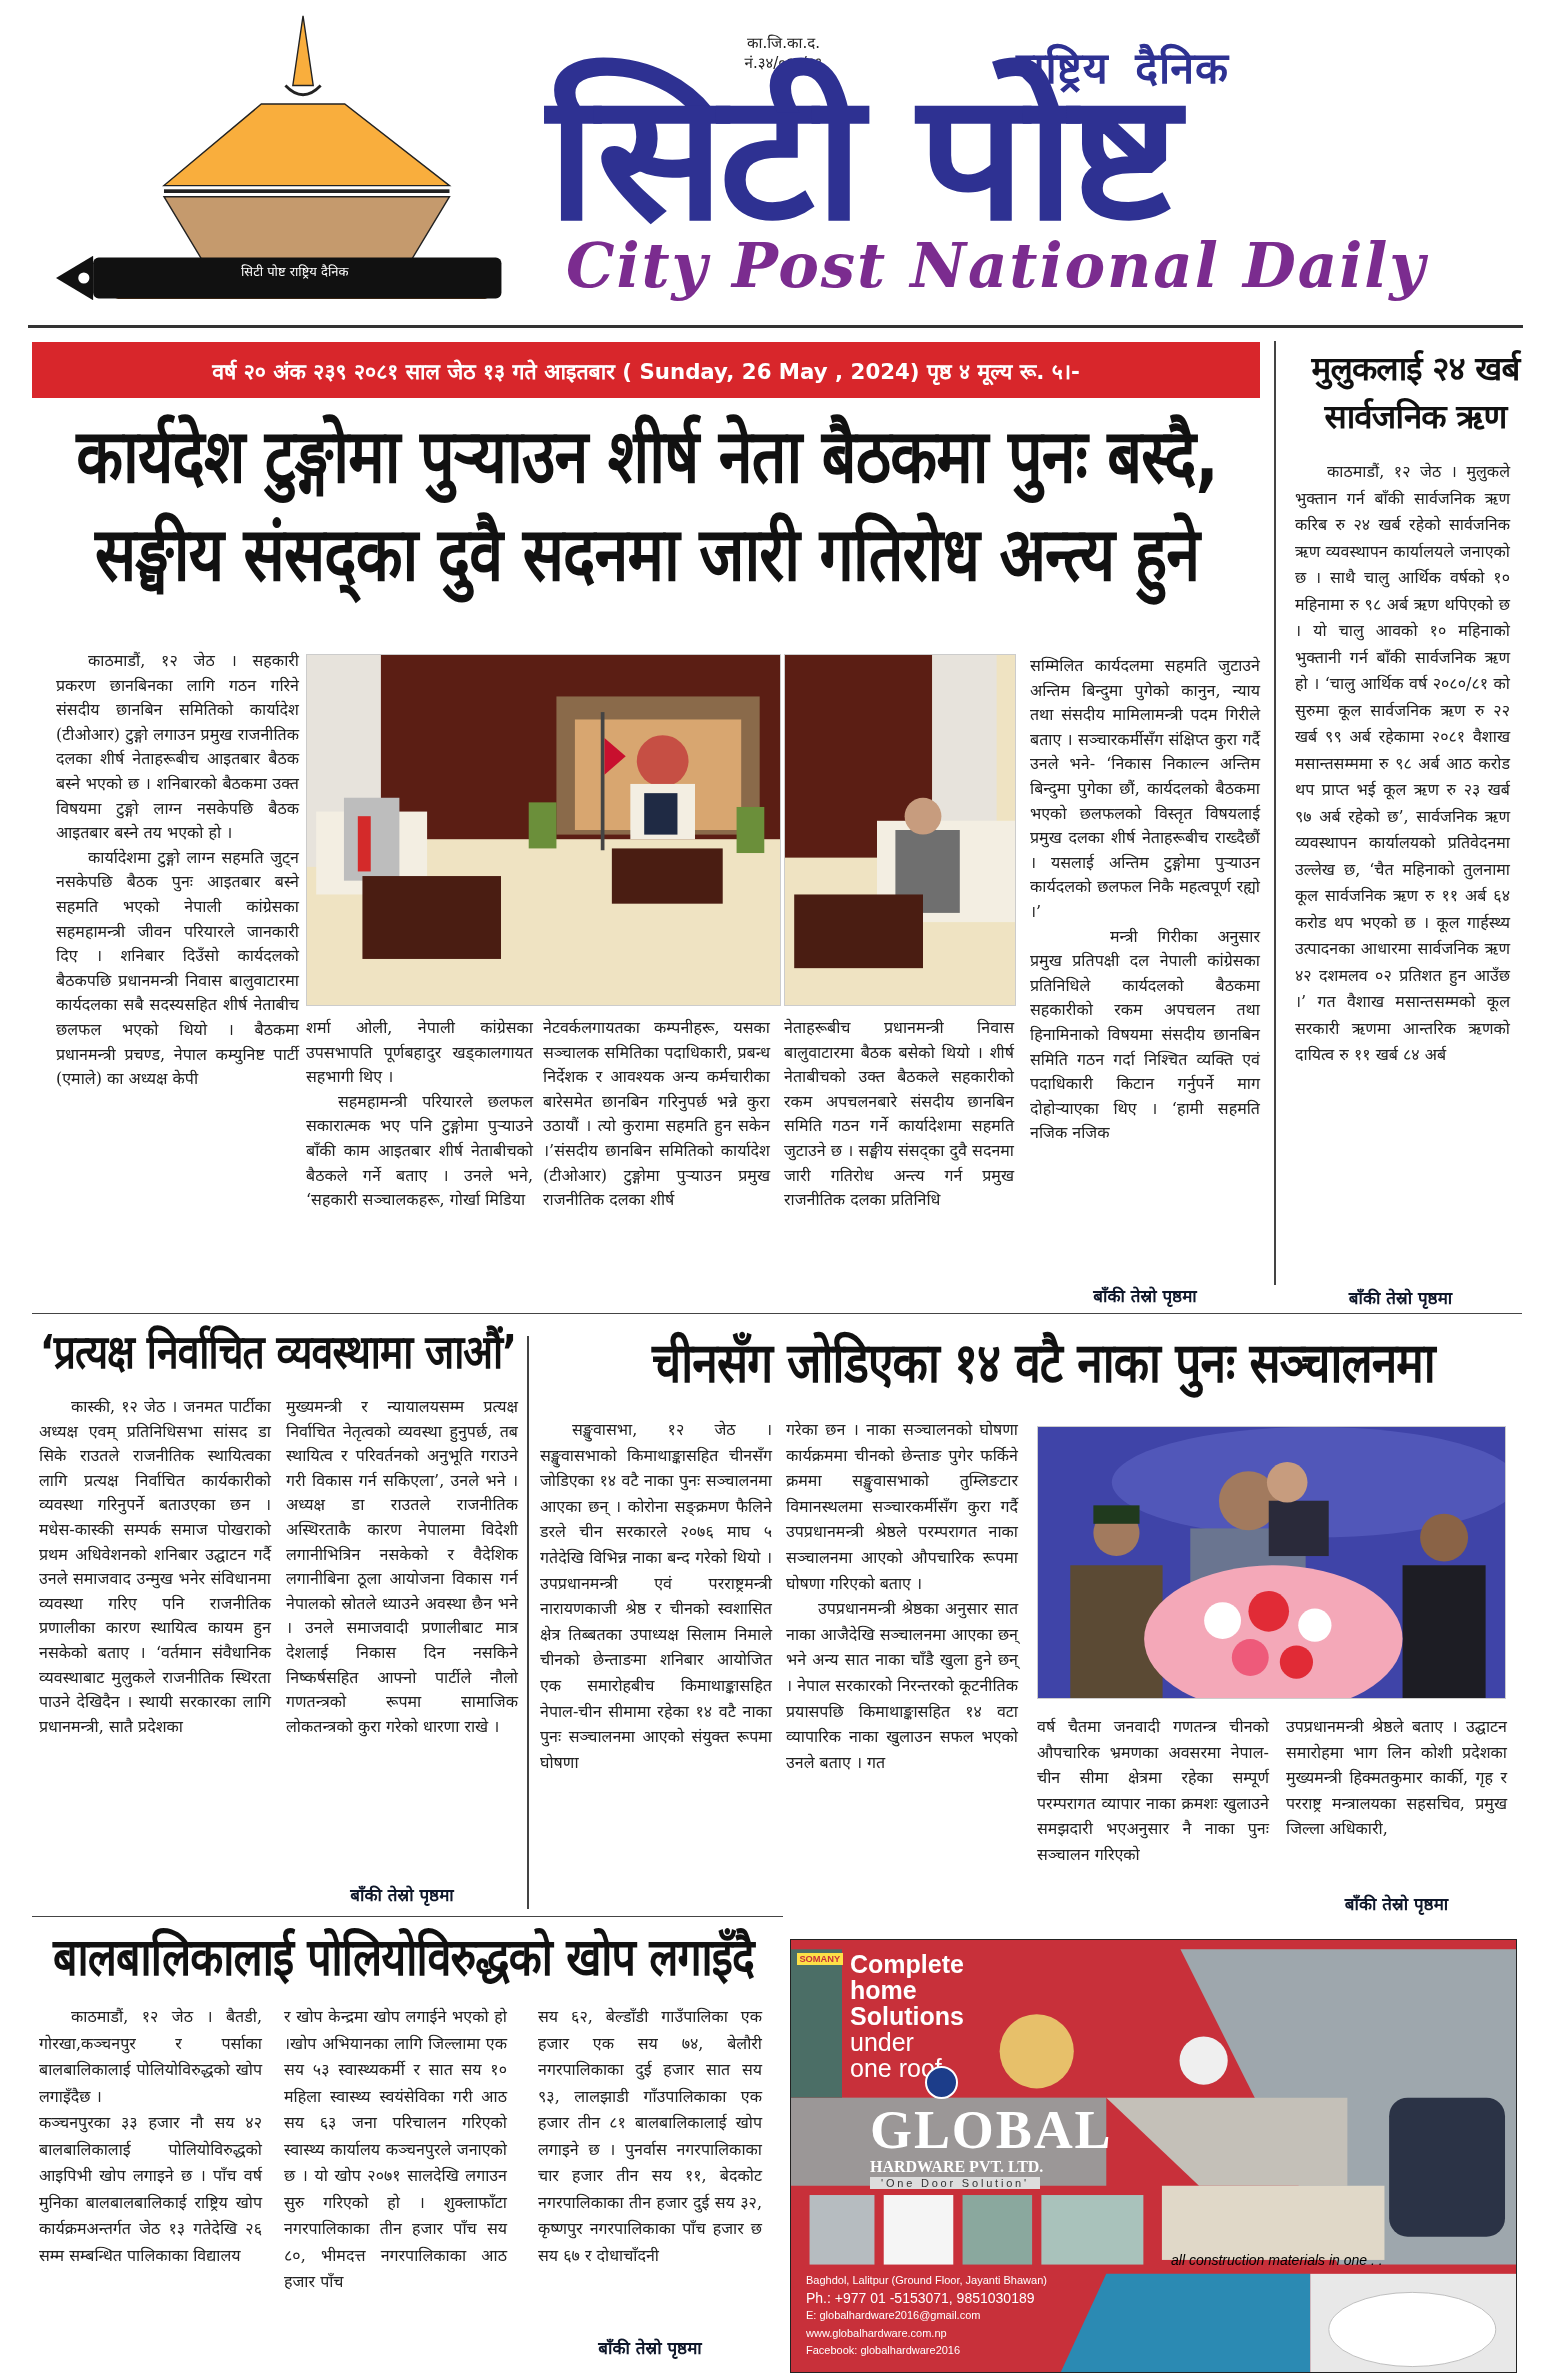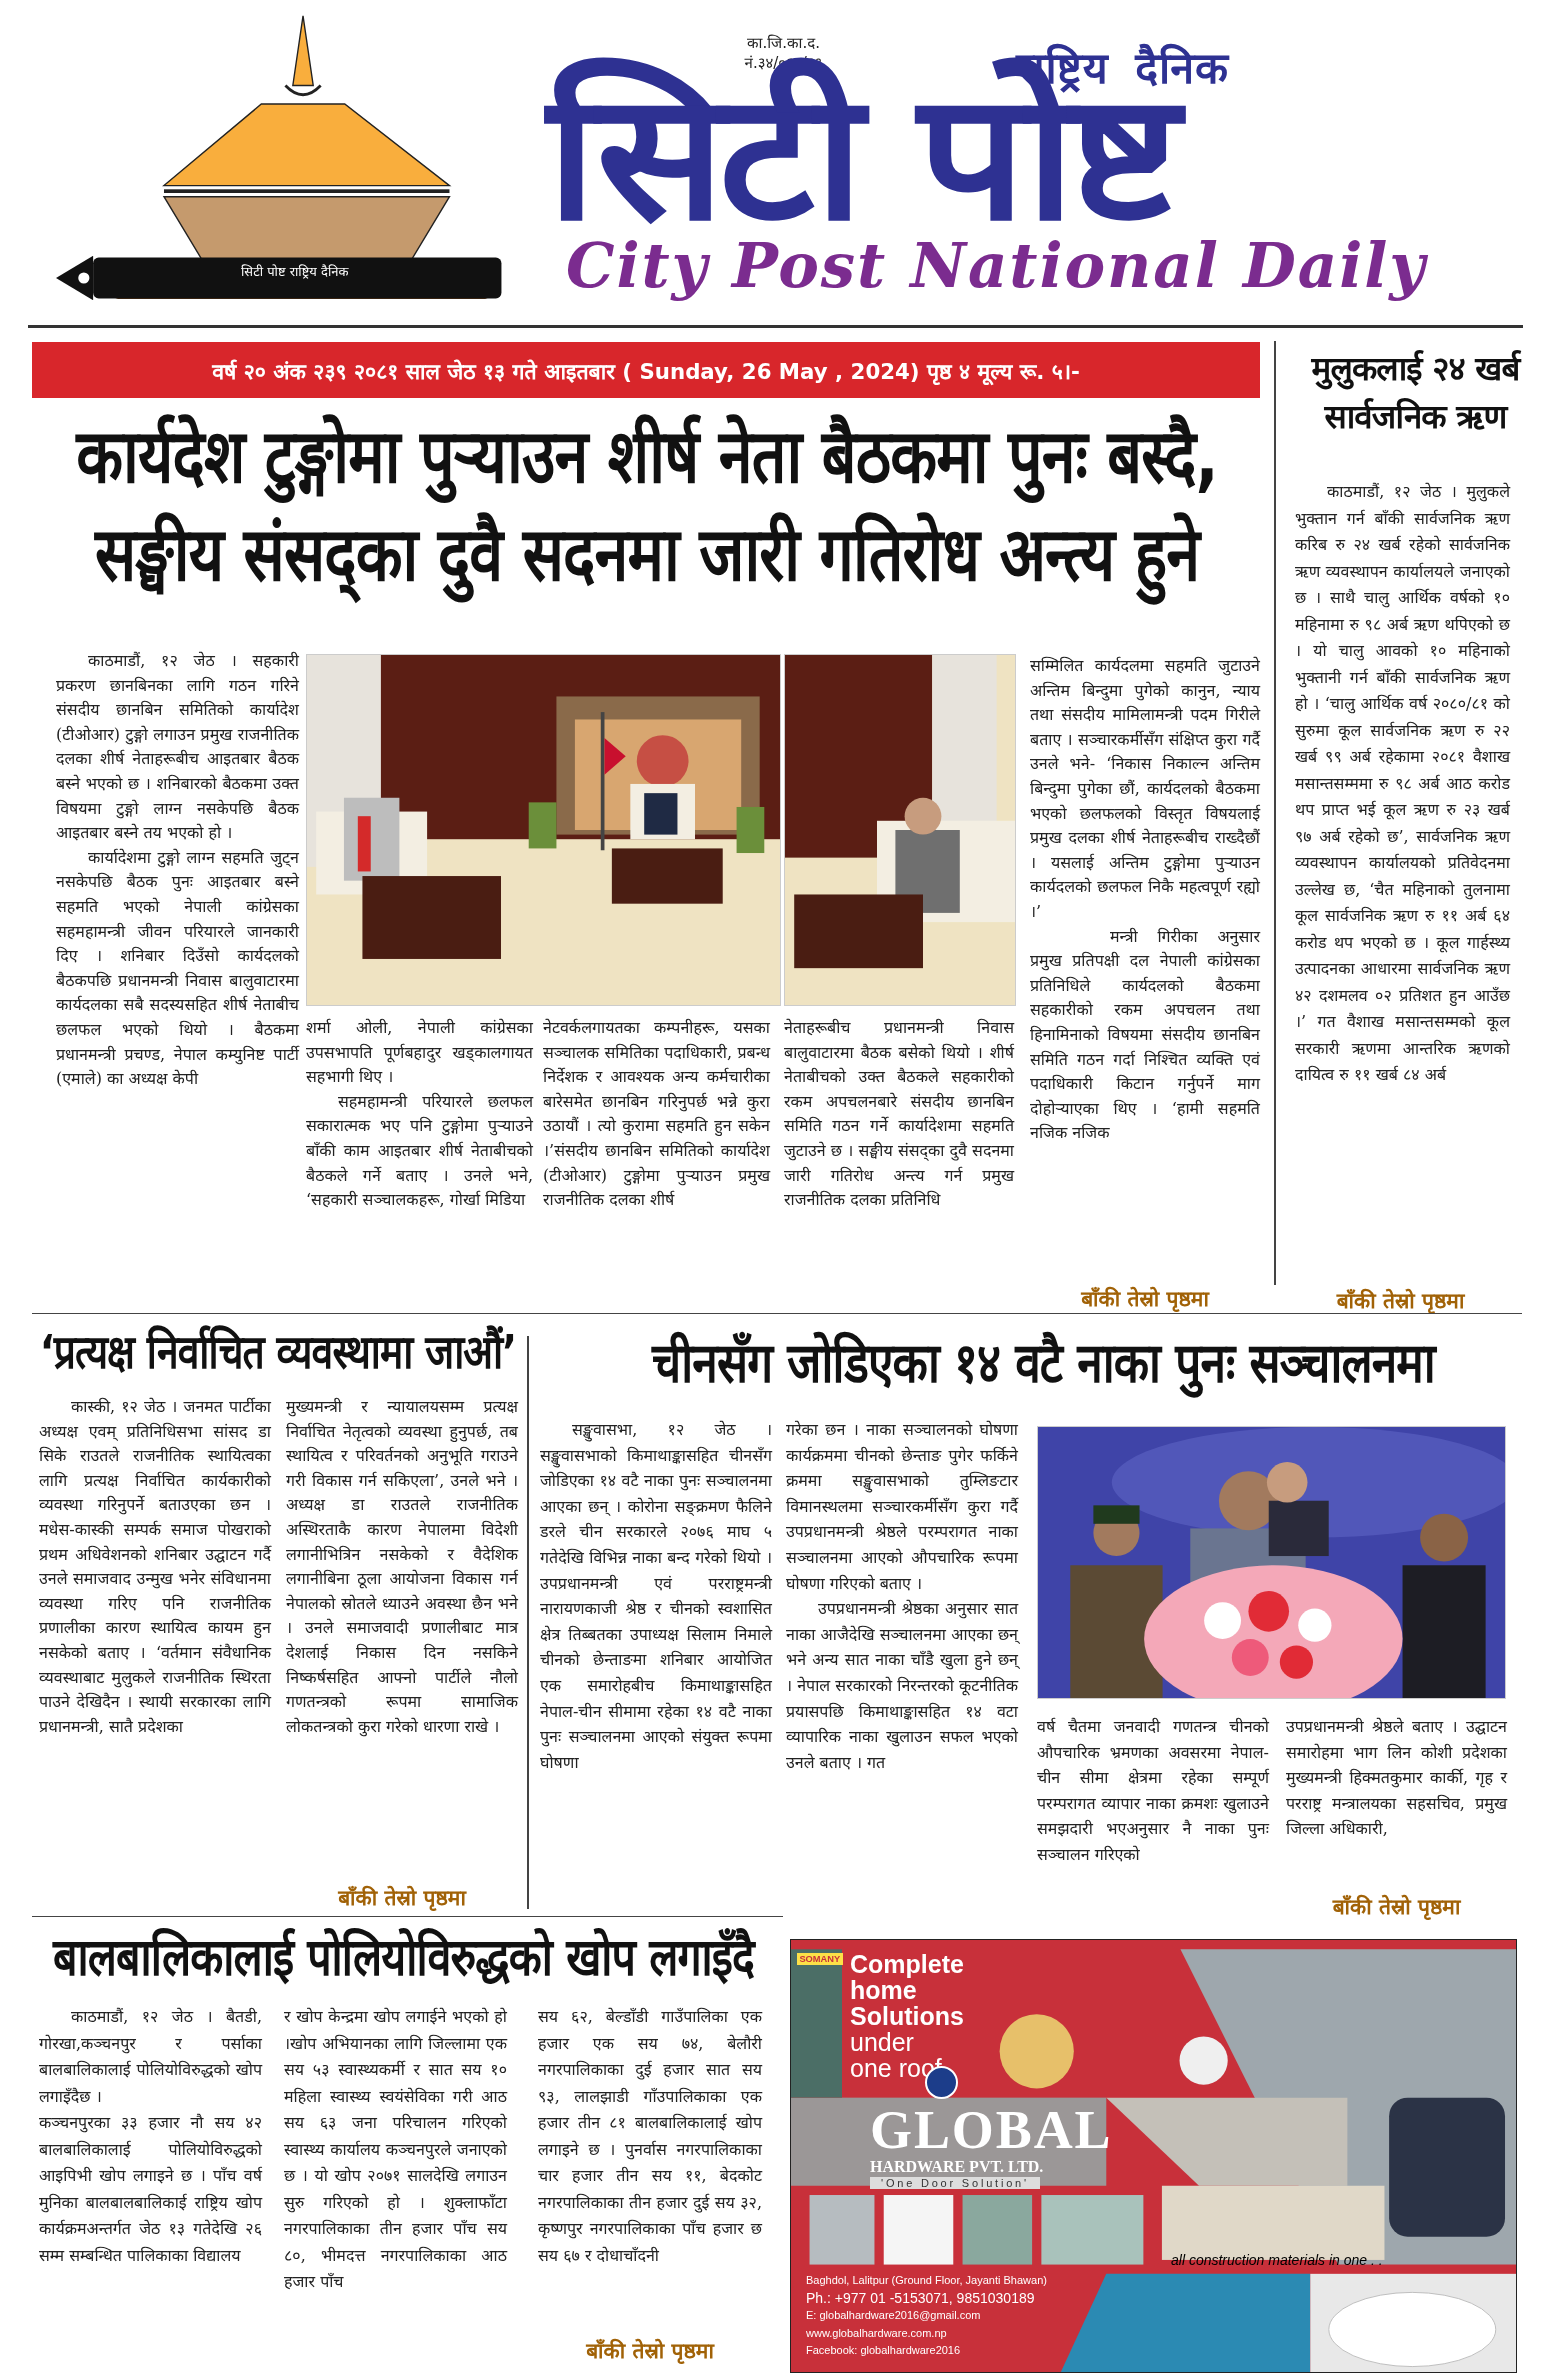--- a/index.html
+++ b/index.html
@@ -20,21 +20,21 @@
   .datebar { left: 32px; top: 342px; width: 1228px; height: 56px; background: #d8262b; color: #fff; font-size: 21.3px; font-weight: bold; display: flex; align-items: center; justify-content: center; white-space: nowrap; text-align: center; }
 
   
   .headline { font-weight: bold; color: #111; white-space: nowrap; text-align: center; font-family: "DejaVu Sans", sans-serif; letter-spacing: -0.9px; }
   .hl-main { left: 32px; top: 408px; width: 1230px; font-size: 61px; line-height: 80px; transform: scaleY(1.22); transform-origin: top; }
 
   
   .col { font-size: 16px; line-height: 24.6px; text-align: justify; color: #222; font-family: "DejaVu Serif", serif; }
   .col p { text-indent: 2em; }
   .col p.noindent { text-indent: 0; }
-  .cont { font-weight: bold; font-size: 21px; text-align: center; color: #a16207; white-space: nowrap; }
+  .cont { font-weight: bold; font-size: 17px; text-align: center; color: #0f172a; white-space: nowrap; }
 
   .vrule { background: #444; width: 1.9px; }
   .hrule { background: #444; height: 1.9px; }
 
   
   .photo { overflow: hidden; border: 0.9px solid #ccc; }
   .photo svg { display: block; width: 100%; height: 100%; }
 
   
   .ad { left: 790px; top: 1939px; width: 727px; height: 434px; border: 1.9px solid #222; overflow: hidden; background: #c8303a; }
@@ -134,21 +134,21 @@
   <p class="noindent">सम्मिलित कार्यदलमा सहमति जुटाउने अन्तिम बिन्दुमा पुगेको कानुन, न्याय तथा संसदीय मामिलामन्त्री पदम गिरीले बताए । सञ्चारकर्मीसँग संक्षिप्त कुरा गर्दै उनले भने- ‘निकास निकाल्न अन्तिम बिन्दुमा पुगेका छौं, कार्यदलको बैठकमा भएको छलफलको विस्तृत विषयलाई प्रमुख दलका शीर्ष नेताहरूबीच राख्दैछौं । यसलाई अन्तिम टुङ्गोमा पुर्‍याउन कार्यदलको छलफल निकै महत्वपूर्ण रह्यो ।’</p>
   <p style="text-indent:5em;">मन्त्री गिरीका अनुसार प्रमुख प्रतिपक्षी दल नेपाली कांग्रेसका प्रतिनिधिले कार्यदलको बैठकमा सहकारीको रकम अपचलन तथा हिनामिनाको विषयमा संसदीय छानबिन समिति गठन गर्दा निश्चित व्यक्ति एवं पदाधिकारी किटान गर्नुपर्ने माग दोहोर्‍याएका थिए । ‘हामी सहमति नजिक नजिक</p>
 </div>
 <div class="abs cont" style="left:1030px; top:1284px; width:230px;">बाँकी तेस्रो पृष्ठमा</div>
 
 <div class="abs vrule" style="left:1274px; top:341px; height:944px;"></div>
 <div class="abs headline" style="left:1280px; top:345px; width:271px; font-size:33px; line-height:48px;">
   <div>मुलुकलाई २४ खर्ब</div>
   <div>सार्वजनिक ऋण</div>
 </div>
-<div class="abs col" style="left:1295px; top:459px; width:215px; line-height:26.5px;margin-top:20px;">
+<div class="abs col" style="left:1295px; top:459px; width:215px; line-height:26.5px;">
   <p>काठमाडौं, १२ जेठ । मुलुकले भुक्तान गर्न बाँकी सार्वजनिक ऋण करिब रु २४ खर्ब रहेको सार्वजनिक ऋण व्यवस्थापन कार्यालयले जनाएको छ । साथै चालु आर्थिक वर्षको १० महिनामा रु ९८ अर्ब ऋण थपिएको छ । यो चालु आवको १० महिनाको भुक्तानी गर्न बाँकी सार्वजनिक ऋण हो । ‘चालु आर्थिक वर्ष २०८०/८१ को सुरुमा कूल सार्वजनिक ऋण रु २२ खर्ब ९९ अर्ब रहेकामा २०८१ वैशाख मसान्तसम्ममा रु ९८ अर्ब आठ करोड थप प्राप्त भई कूल ऋण रु २३ खर्ब ९७ अर्ब रहेको छ’, सार्वजनिक ऋण व्यवस्थापन कार्यालयको प्रतिवेदनमा उल्लेख छ, ‘चैत महिनाको तुलनामा कूल सार्वजनिक ऋण रु ११ अर्ब ६४ करोड थप भएको छ । कूल गार्हस्थ्य उत्पादनका आधारमा सार्वजनिक ऋण ४२ दशमलव ०२ प्रतिशत हुन आउँछ ।’ गत वैशाख मसान्तसम्मको कूल सरकारी ऋणमा आन्तरिक ऋणको दायित्व रु ११ खर्ब ८४ अर्ब</p>
 </div>
 <div class="abs cont" style="left:1289px; top:1286px; width:223px;">बाँकी तेस्रो पृष्ठमा</div>
 
 <div class="abs hrule" style="left:32px; top:1313px; width:1490px; height:0.9px;"></div>
 <div class="abs headline" style="left:37px; top:1313px; width:482px; font-size:39px; line-height:65px; transform:scaleY(1.2); transform-origin:top;">‘प्रत्यक्ष निर्वाचित व्यवस्थामा जाऔं’</div>
 <div class="abs col" style="left:39px; top:1395px; width:232px;">
   <p>कास्की, १२ जेठ । जनमत पार्टीका अध्यक्ष एवम् प्रतिनिधिसभा सांसद डा सिके राउतले राजनीतिक स्थायित्वका लागि प्रत्यक्ष निर्वाचित कार्यकारीको व्यवस्था गरिनुपर्ने बताउएका छन । मधेस-कास्की सम्पर्क समाज पोखराको प्रथम अधिवेशनको शनिबार उद्घाटन गर्दै उनले समाजवाद उन्मुख भनेर संविधानमा व्यवस्था गरिए पनि राजनीतिक प्रणालीका कारण स्थायित्व कायम हुन नसकेको बताए । ‘वर्तमान संवैधानिक व्यवस्थाबाट मुलुकले राजनीतिक स्थिरता पाउने देखिदैन । स्थायी सरकारका लागि प्रधानमन्त्री, सातै प्रदेशका</p>
 </div>
 <div class="abs col" style="left:286px; top:1395px; width:232px;">

